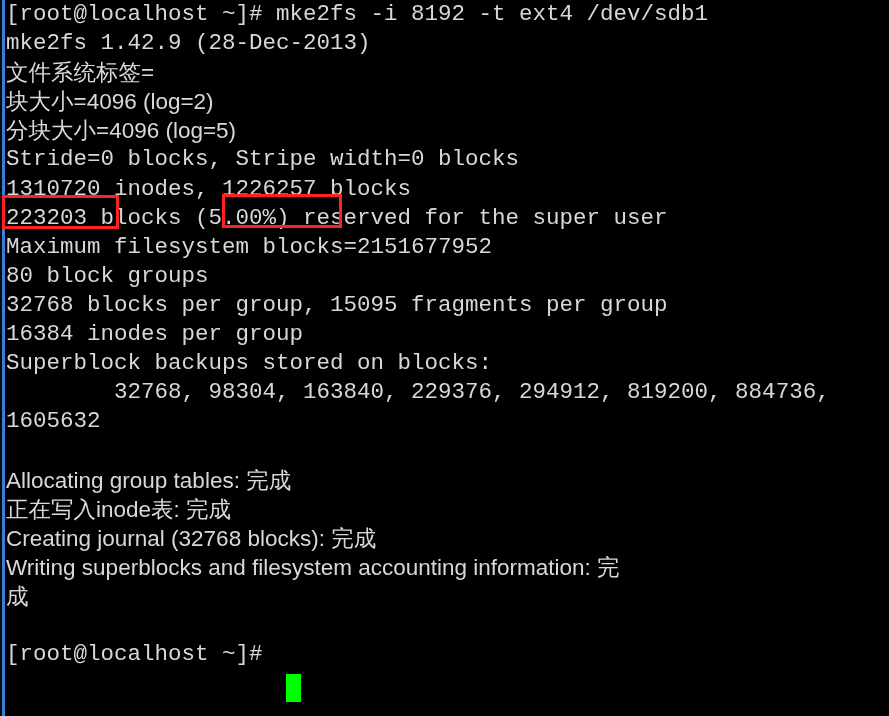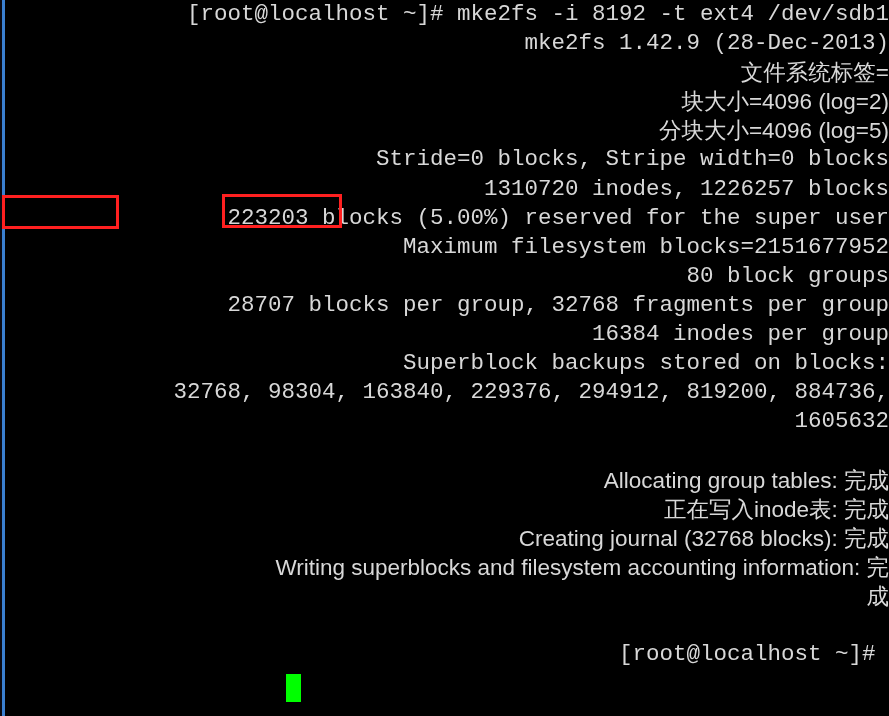--- a/index.html
+++ b/index.html
@@ -39,21 +39,20 @@
     height: 716px;
     background: #0b0b14;
   }
 
   #console {
     position: absolute;
     left: 6px;
     top: 0px;
     width: 883px;
     height: 716px;
-    text-align: right;
   }
 
   .line {
     color: #d8d8d8;
     font-size: 22.5px;
     line-height: 29.1px;
     white-space: pre;
     letter-spacing: 0px;
     height: 29.1px;
   }
@@ -95,21 +94,21 @@
     <div class="line">[root@localhost ~]# mke2fs -i 8192 -t ext4 /dev/sdb1</div>
     <div class="line">mke2fs 1.42.9 (28-Dec-2013)</div>
     <div class="line cjk">文件系统标签=</div>
     <div class="line cjk">块大小=4096 (log=2)</div>
     <div class="line cjk">分块大小=4096 (log=5)</div>
     <div class="line">Stride=0 blocks, Stripe width=0 blocks</div>
     <div class="line">1310720 inodes, 1226257 blocks</div>
     <div class="line">223203 blocks (5.00%) reserved for the super user</div>
     <div class="line">Maximum filesystem blocks=2151677952</div>
     <div class="line">80 block groups</div>
-    <div class="line">28707 blocks per group, 32768 fragments per group</div>
+    <div class="line">32768 blocks per group, 15095 fragments per group</div>
     <div class="line">16384 inodes per group</div>
     <div class="line">Superblock backups stored on blocks:</div>
     <div class="line">        32768, 98304, 163840, 229376, 294912, 819200, 884736,</div>
     <div class="line">1605632</div>
     <div class="line blank">&nbsp;</div>
     <div class="line cjk">Allocating group tables: 完成</div>
     <div class="line cjk">正在写入inode表: 完成</div>
     <div class="line cjk">Creating journal (32768 blocks): 完成</div>
     <div class="line cjk">Writing superblocks and filesystem accounting information: 完</div>
     <div class="line cjk">成</div>

